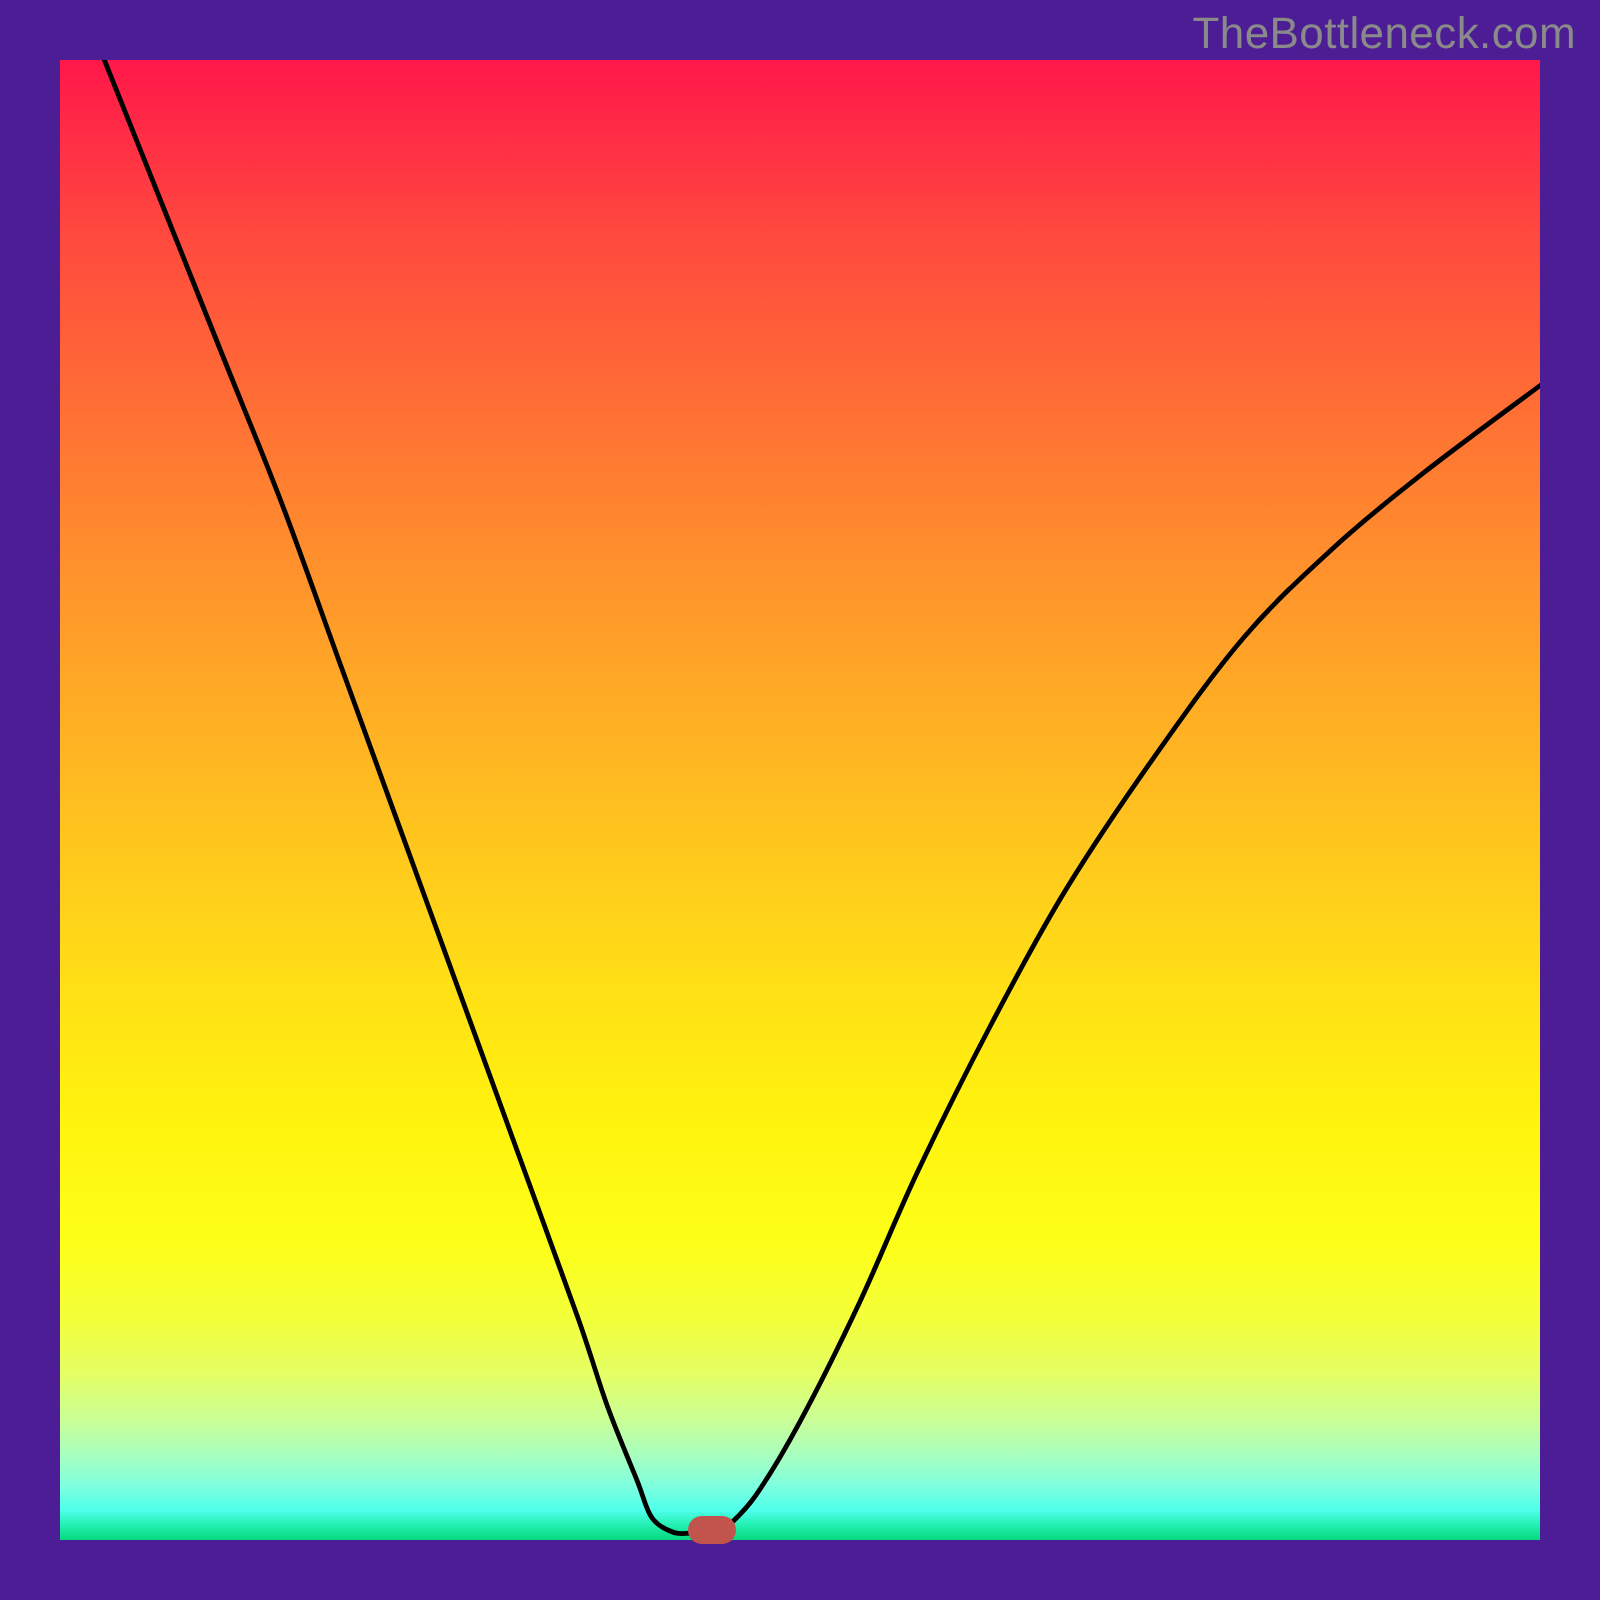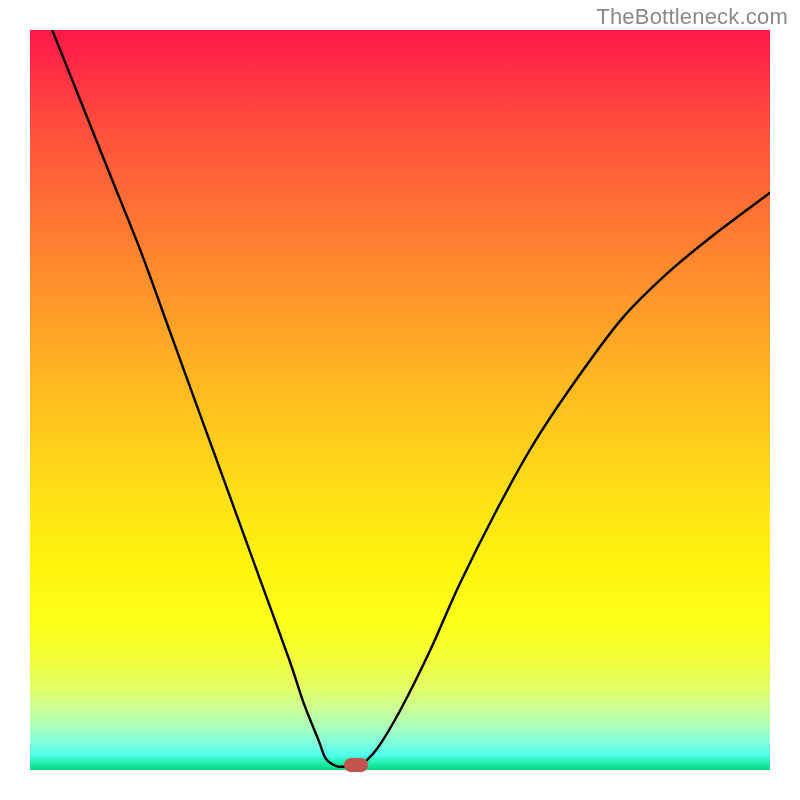--- a/index.html
+++ b/index.html
@@ -10,21 +10,21 @@
     overflow: hidden;
     background: #000;
     font-family: Arial, Helvetica, sans-serif;
   }
   .frame {
     position: absolute;
     top: 0;
     left: 0;
     width: 800px;
     height: 800px;
-    background: #ffffff;
+    background: #4c1d95;
   }
   .plot-area {
     position: absolute;
     top: 30px;
     left: 30px;
     width: 740px;
     height: 740px;
     background: linear-gradient(
       to bottom,
       #ff184a 0%,

